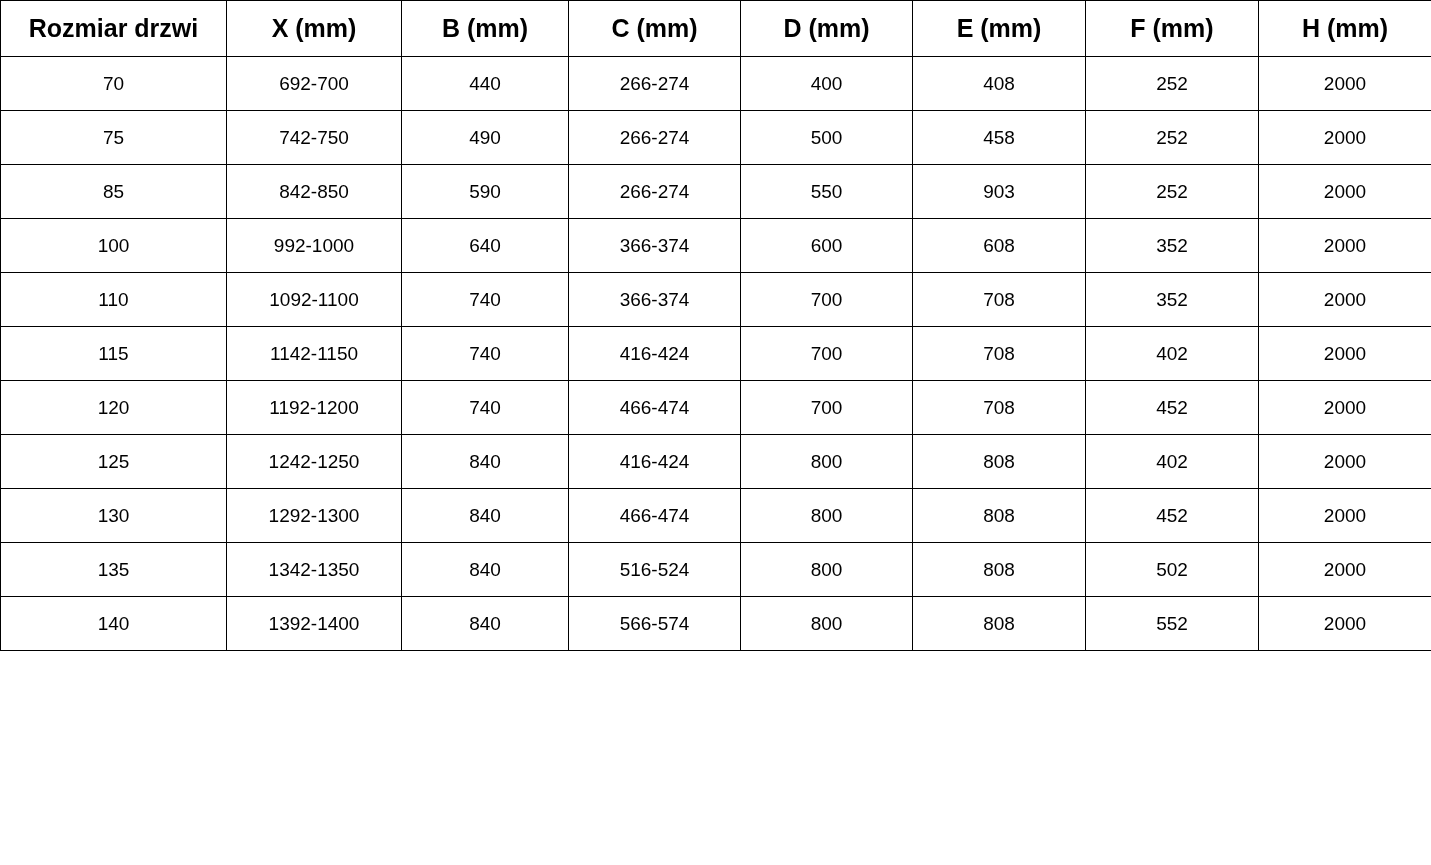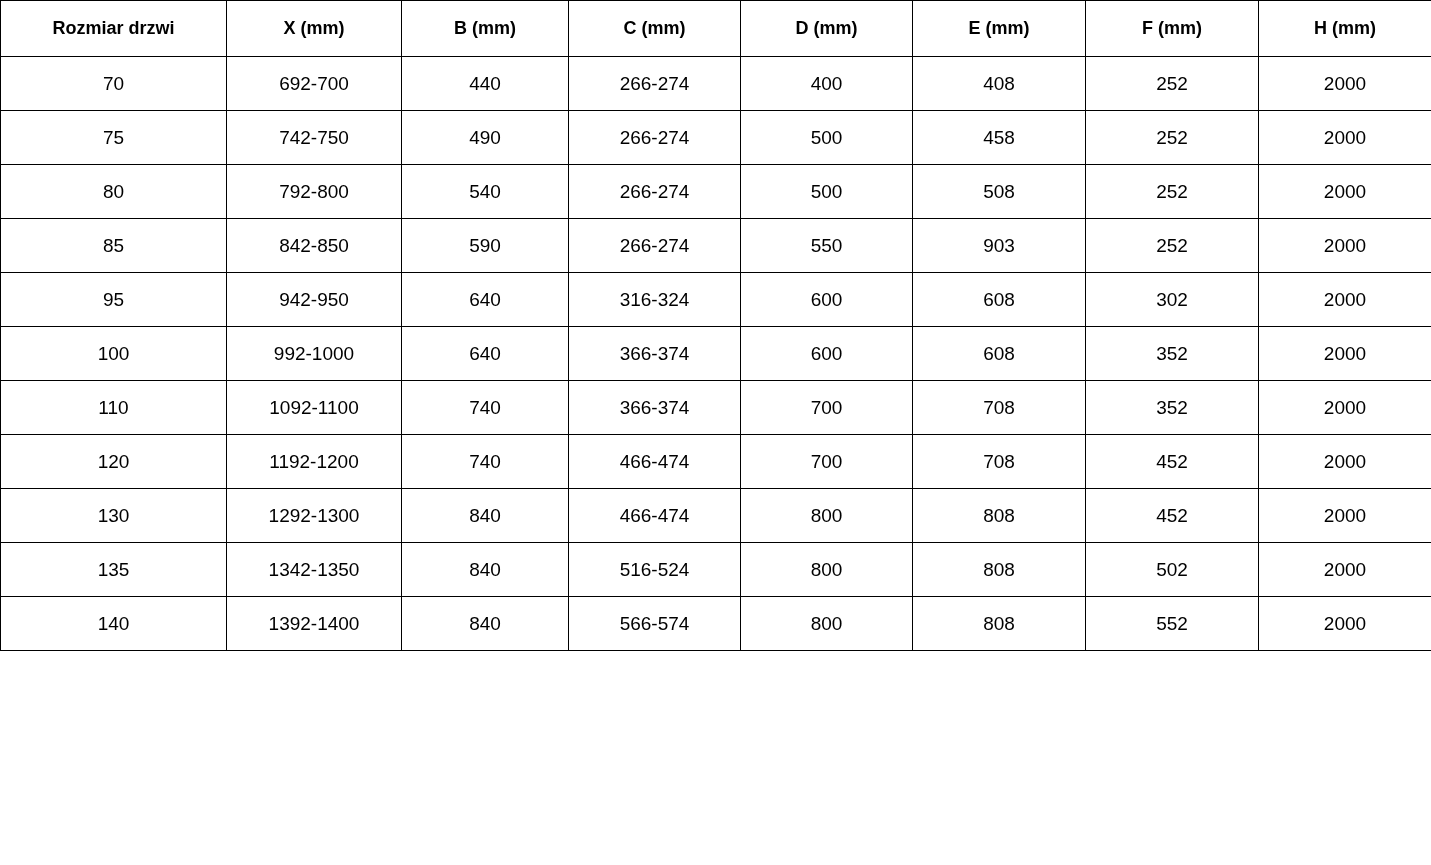--- a/index.html
+++ b/index.html
@@ -26,21 +26,21 @@
     text-align: center;
     vertical-align: middle;
     font-size: 19px;
     height: 54px;
     padding: 0 4px;
     box-sizing: border-box;
     white-space: nowrap;
   }
   table.spec-table thead th {
     font-weight: bold;
-    font-size: 18px;
+    font-size: 25px;
     height: 56px;
     margin-left: 25px;
   }
   
   col.c0 { width: 226px; }
   col.c1 { width: 175px; }
   col.c2 { width: 167px; }
   col.c3 { width: 172px; }
   col.c4 { width: 172px; }
   col.c5 { width: 173px; }
@@ -88,47 +88,27 @@
       <td>75</td>
       <td>742-750</td>
       <td>490</td>
       <td>266-274</td>
       <td>500</td>
       <td>458</td>
       <td>252</td>
       <td>2000</td>
     </tr>
     <tr>
-      <td>80</td>
-      <td>792-800</td>
-      <td>540</td>
-      <td>266-274</td>
-      <td>500</td>
-      <td>508</td>
-      <td>252</td>
-      <td>2000</td>
-    </tr>
-    <tr>
       <td>85</td>
       <td>842-850</td>
       <td>590</td>
       <td>266-274</td>
       <td>550</td>
       <td>903</td>
       <td>252</td>
-      <td>2000</td>
-    </tr>
-    <tr>
-      <td>95</td>
-      <td>942-950</td>
-      <td>640</td>
-      <td>316-324</td>
-      <td>600</td>
-      <td>608</td>
-      <td>302</td>
       <td>2000</td>
     </tr>
     <tr>
       <td>100</td>
       <td>992-1000</td>
       <td>640</td>
       <td>366-374</td>
       <td>600</td>
       <td>608</td>
       <td>352</td>
@@ -138,27 +118,47 @@
       <td>110</td>
       <td>1092-1100</td>
       <td>740</td>
       <td>366-374</td>
       <td>700</td>
       <td>708</td>
       <td>352</td>
       <td>2000</td>
     </tr>
     <tr>
+      <td>115</td>
+      <td>1142-1150</td>
+      <td>740</td>
+      <td>416-424</td>
+      <td>700</td>
+      <td>708</td>
+      <td>402</td>
+      <td>2000</td>
+    </tr>
+    <tr>
       <td>120</td>
       <td>1192-1200</td>
       <td>740</td>
       <td>466-474</td>
       <td>700</td>
       <td>708</td>
       <td>452</td>
+      <td>2000</td>
+    </tr>
+    <tr>
+      <td>125</td>
+      <td>1242-1250</td>
+      <td>840</td>
+      <td>416-424</td>
+      <td>800</td>
+      <td>808</td>
+      <td>402</td>
       <td>2000</td>
     </tr>
     <tr>
       <td>130</td>
       <td>1292-1300</td>
       <td>840</td>
       <td>466-474</td>
       <td>800</td>
       <td>808</td>
       <td>452</td>

